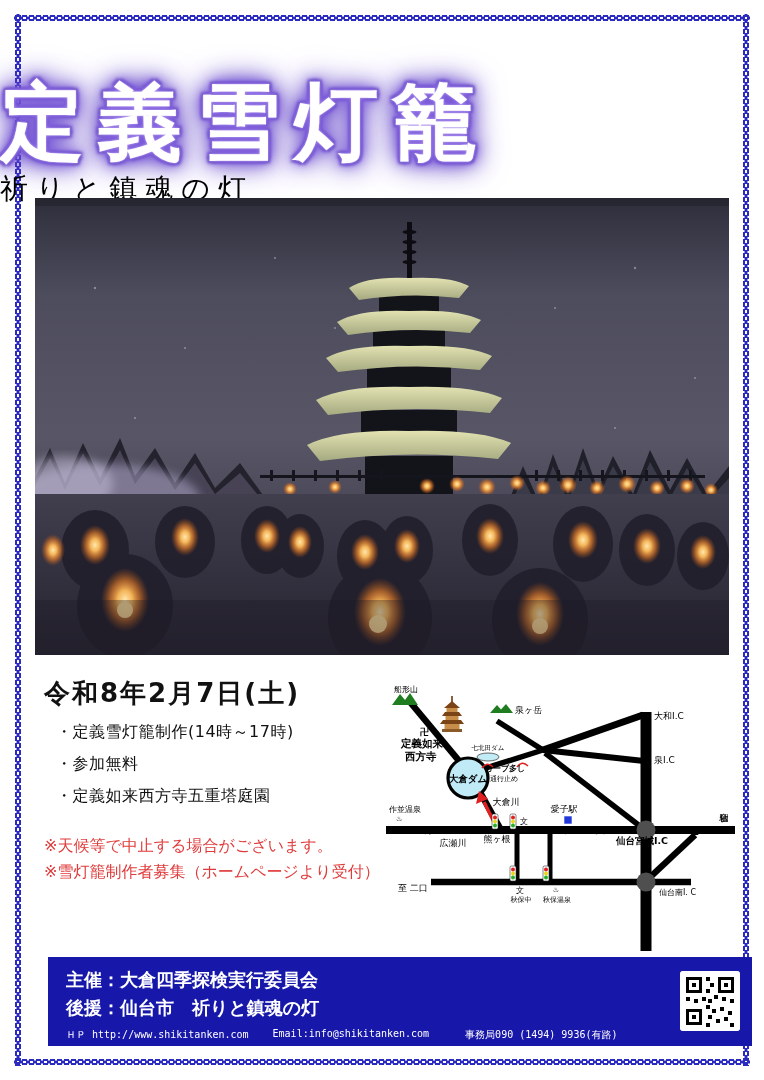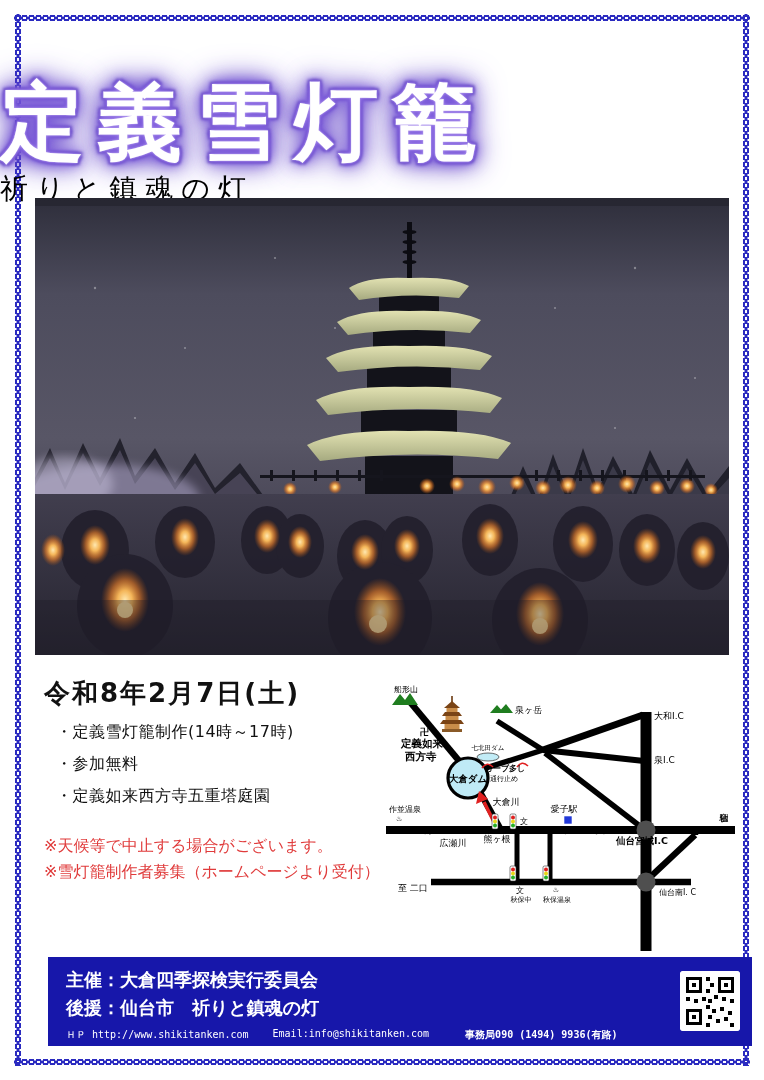--- a/index.html
+++ b/index.html
@@ -57,21 +57,21 @@
   
   .footer {
     position:absolute; left:48px; top:957px; width:704px; height:89px;
     background:#1717aa; color:#fff; box-sizing:border-box; padding:11px 90px 10px 18px;
   }
   .f-line1 { display:flex; font-size:18px; font-weight:bold; white-space:nowrap; }
   .f1-right { margin-left:48px; }
   .f-line2 { font-size:18px; font-weight:bold; margin-top:4px; white-space:nowrap; }
   .f-line3 { display:flex; margin-top:8px; font-size:10px; white-space:nowrap;
     font-family:"DejaVu Sans Mono","Liberation Mono",monospace; }
-  .f3-email { margin-left:24px; } .f3-office { margin-left:36px;font-weight:bold; }
+  .f3-email { margin-left:24px; } .f3-office { margin-left:36px; }
   .qr { position:absolute; right:12px; top:14px; width:60px; height:60px; background:#fff; border-radius:4px; }
 </style>
 </head>
 <body>
 
 <div class="page">
 
   <div class="b-strip b-h b-top"></div>
   <div class="b-strip b-h b-bottom"></div>
   <div class="b-strip b-v b-left"></div>

